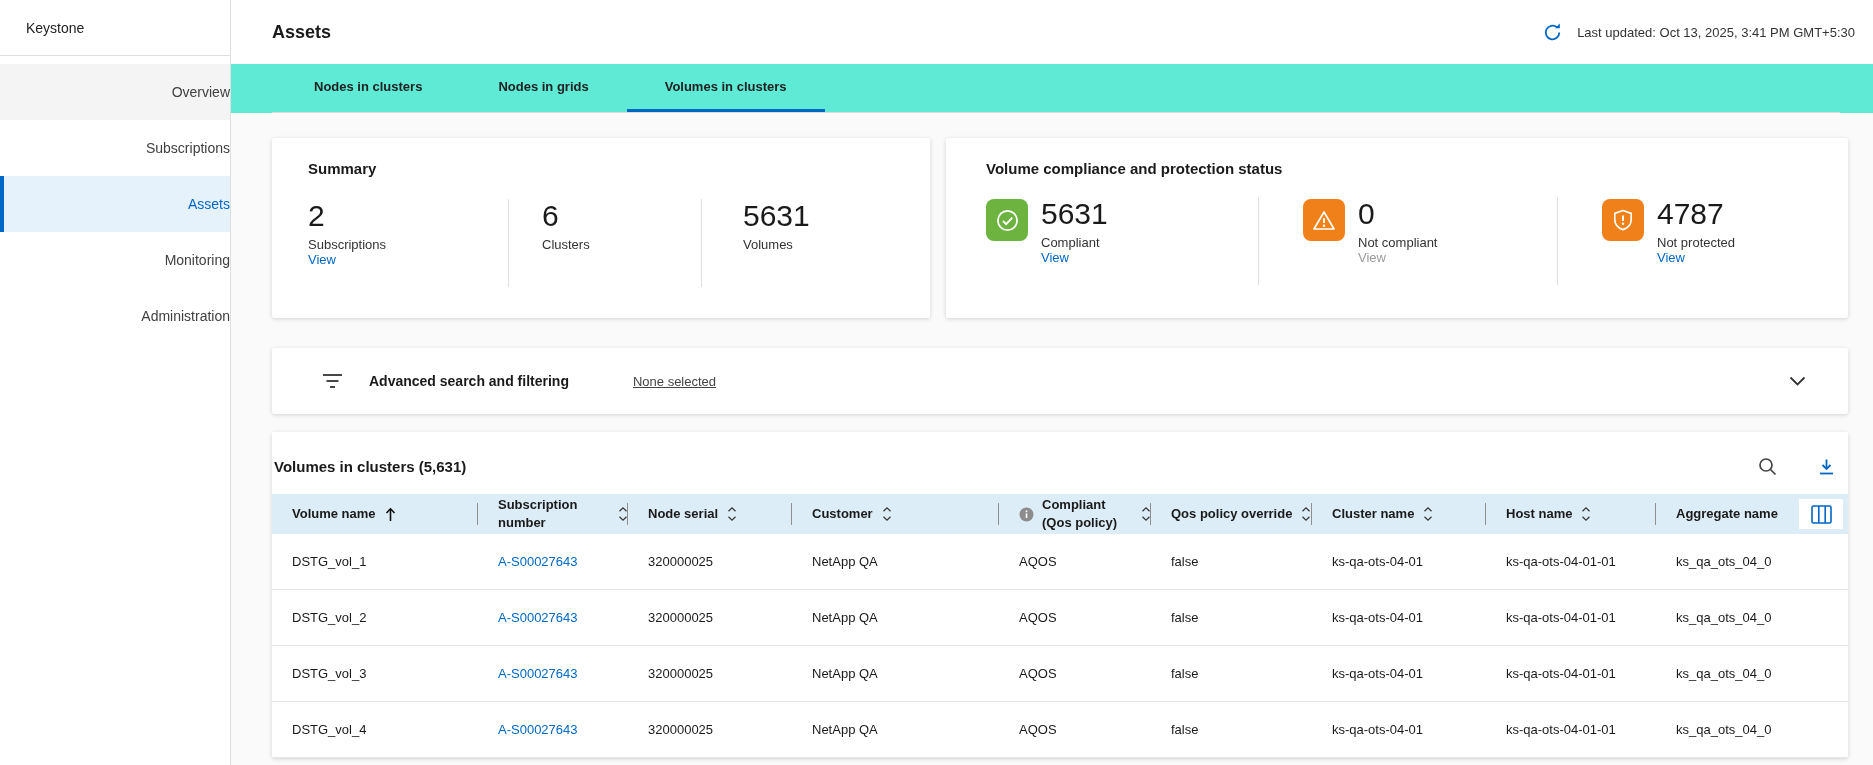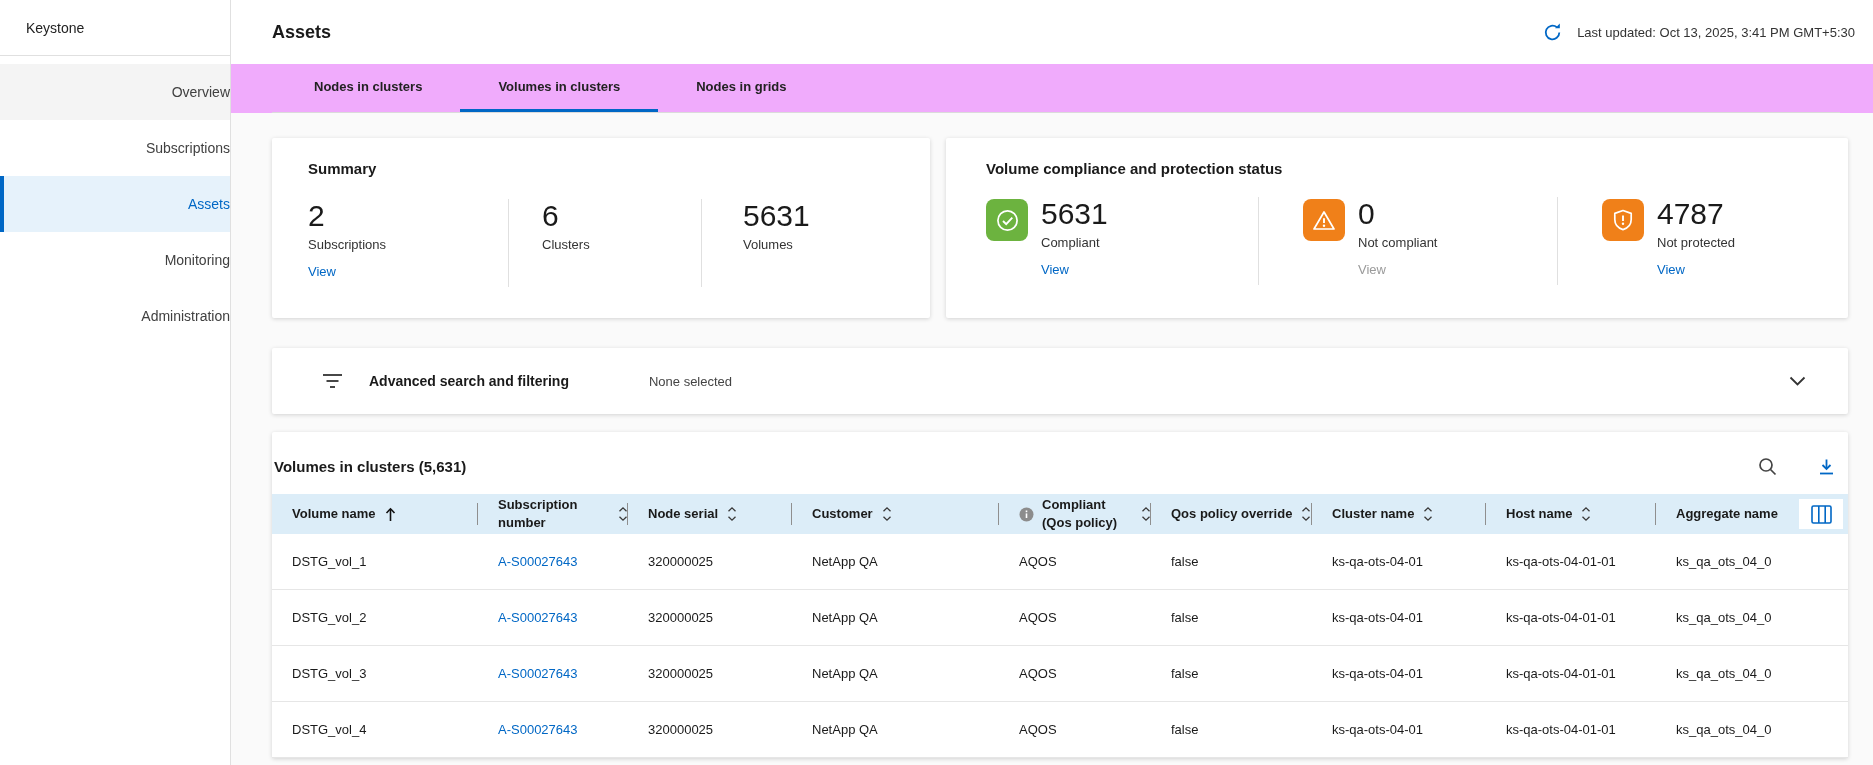--- a/index.html
+++ b/index.html
@@ -20,21 +20,21 @@
 
   
   .main { flex:1; min-width:0; display:flex; flex-direction:column; background:#fafafa; }
   .main-header { height:64px; background:#fff; display:flex; align-items:center;
                  padding:0 18px 0 41px; }
   .page-title { font-size:18px; font-weight:600; }
   .header-right { margin-left:auto; display:flex; align-items:center; gap:14px; }
   .last-updated { font-size:13px; color:#333; }
   .icon-btn { display:flex; align-items:center; cursor:pointer; }
 
-  .tabs-wrap { background:#f0abfc; padding:0 33px 0 41px; }
+  .tabs-wrap { background:#5eead4; padding:0 33px 0 41px; }
   .tabs { display:flex; border-bottom:1px solid #dbdbdb; }
   .tab { padding:0 38px; height:48px; display:flex; align-items:center; font-size:13px;
          font-weight:700; color:#222; cursor:pointer; border-bottom:3px solid transparent; }
   .tab:first-child { margin-left:4px; }
   .tab.active { border-bottom-color:#0067C5; }
 
   .content { flex:1; padding:25px 25px 0 41px; overflow:hidden; }
 
   
   .cards-row { display:flex; gap:16px; }
@@ -43,42 +43,42 @@
   .compliance-card { flex:1; height:180px; padding:22px 0 0 40px; }
   .card-title { font-size:15px; font-weight:700; }
 
   .summary-stats { display:flex; margin-top:22px; }
   .sum-block { display:flex; flex-direction:column; }
   .sb1 { width:200px; }
   .sb2 { width:192px; padding-left:33px; }
   .sb3 { padding-left:41px; }
   .stat-value { font-size:30px; line-height:1.15; color:#1a1a1a; }
   .stat-label { font-size:13px; color:#333; margin-top:3px; }
-  .stat-link { font-size:13px; color:#0067C5; margin-top:12px; text-decoration:none;
+  .stat-link { font-size:13px; color:#0067C5; text-decoration:none;
                cursor:pointer; align-self:flex-start; }
   .stat-link.disabled { color:#9a9a9a; cursor:default; }
   .v-div { width:1px; background:#e0e0e0; height:88px; }
 
   .compliance-stats { display:flex; margin-top:20px; }
   .comp-block { display:flex; gap:13px; }
   .cb1 { width:272px; }
   .cb2 { width:298px; padding-left:44px; }
   .cb3 { flex:1; padding-left:44px; }
   .stat-icon { width:42px; height:42px; border-radius:8px; flex:0 0 42px; margin-top:2px;
                display:flex; align-items:center; justify-content:center; }
   .stat-icon.green { background:#6CB33F; }
   .stat-icon.orange { background:#F08019; }
   .comp-text { display:flex; flex-direction:column; }
 
   
   .filter-bar { margin-top:30px; height:66px; background:#fff; border-radius:2px;
                 box-shadow:0 1px 4px rgba(0,0,0,.16); display:flex; align-items:center;
                 padding:0 42px 0 50px; cursor:pointer; }
   .filter-title { font-size:14px; font-weight:700; margin-left:26px; }
-  .filter-selection { font-size:13px; color:#444; margin-left:80px; }
+  .filter-selection { font-size:13px; color:#444; margin-left:64px;text-decoration:underline; }
   .filter-chevron { margin-left:auto; }
 
   
   .table-section { margin-top:18px; background:#fff; border-radius:2px;
                    box-shadow:0 1px 4px rgba(0,0,0,.16); }
   .table-title-row { display:flex; align-items:center; height:62px; padding:6px 12px 0 2px; }
   .table-title { font-size:15px; font-weight:700; }
   .table-actions { margin-left:auto; display:flex; align-items:center; gap:40px; }
 
   .thead { position:relative; display:flex; background:#DCEDF8; height:40px; }
@@ -138,25 +138,25 @@
         </span>
         <span class="last-updated">Last updated: Oct 13, 2025, 3:41 PM GMT+5:30</span>
       </div>
     </header>
 
     <div class="tabs-wrap">
       <div class="tabs">
         <div class="tab">
           <span>Nodes in clusters</span>
         </div>
+        <div class="tab">
+          <span>Nodes in grids</span>
+        </div>
         <div class="tab active">
           <span>Volumes in clusters</span>
-        </div>
-        <div class="tab">
-          <span>Nodes in grids</span>
         </div>
       </div>
     </div>
 
     <div class="content">
 
       <div class="cards-row">
 
         <section class="card summary-card">
           <h2 class="card-title">Summary</h2>

